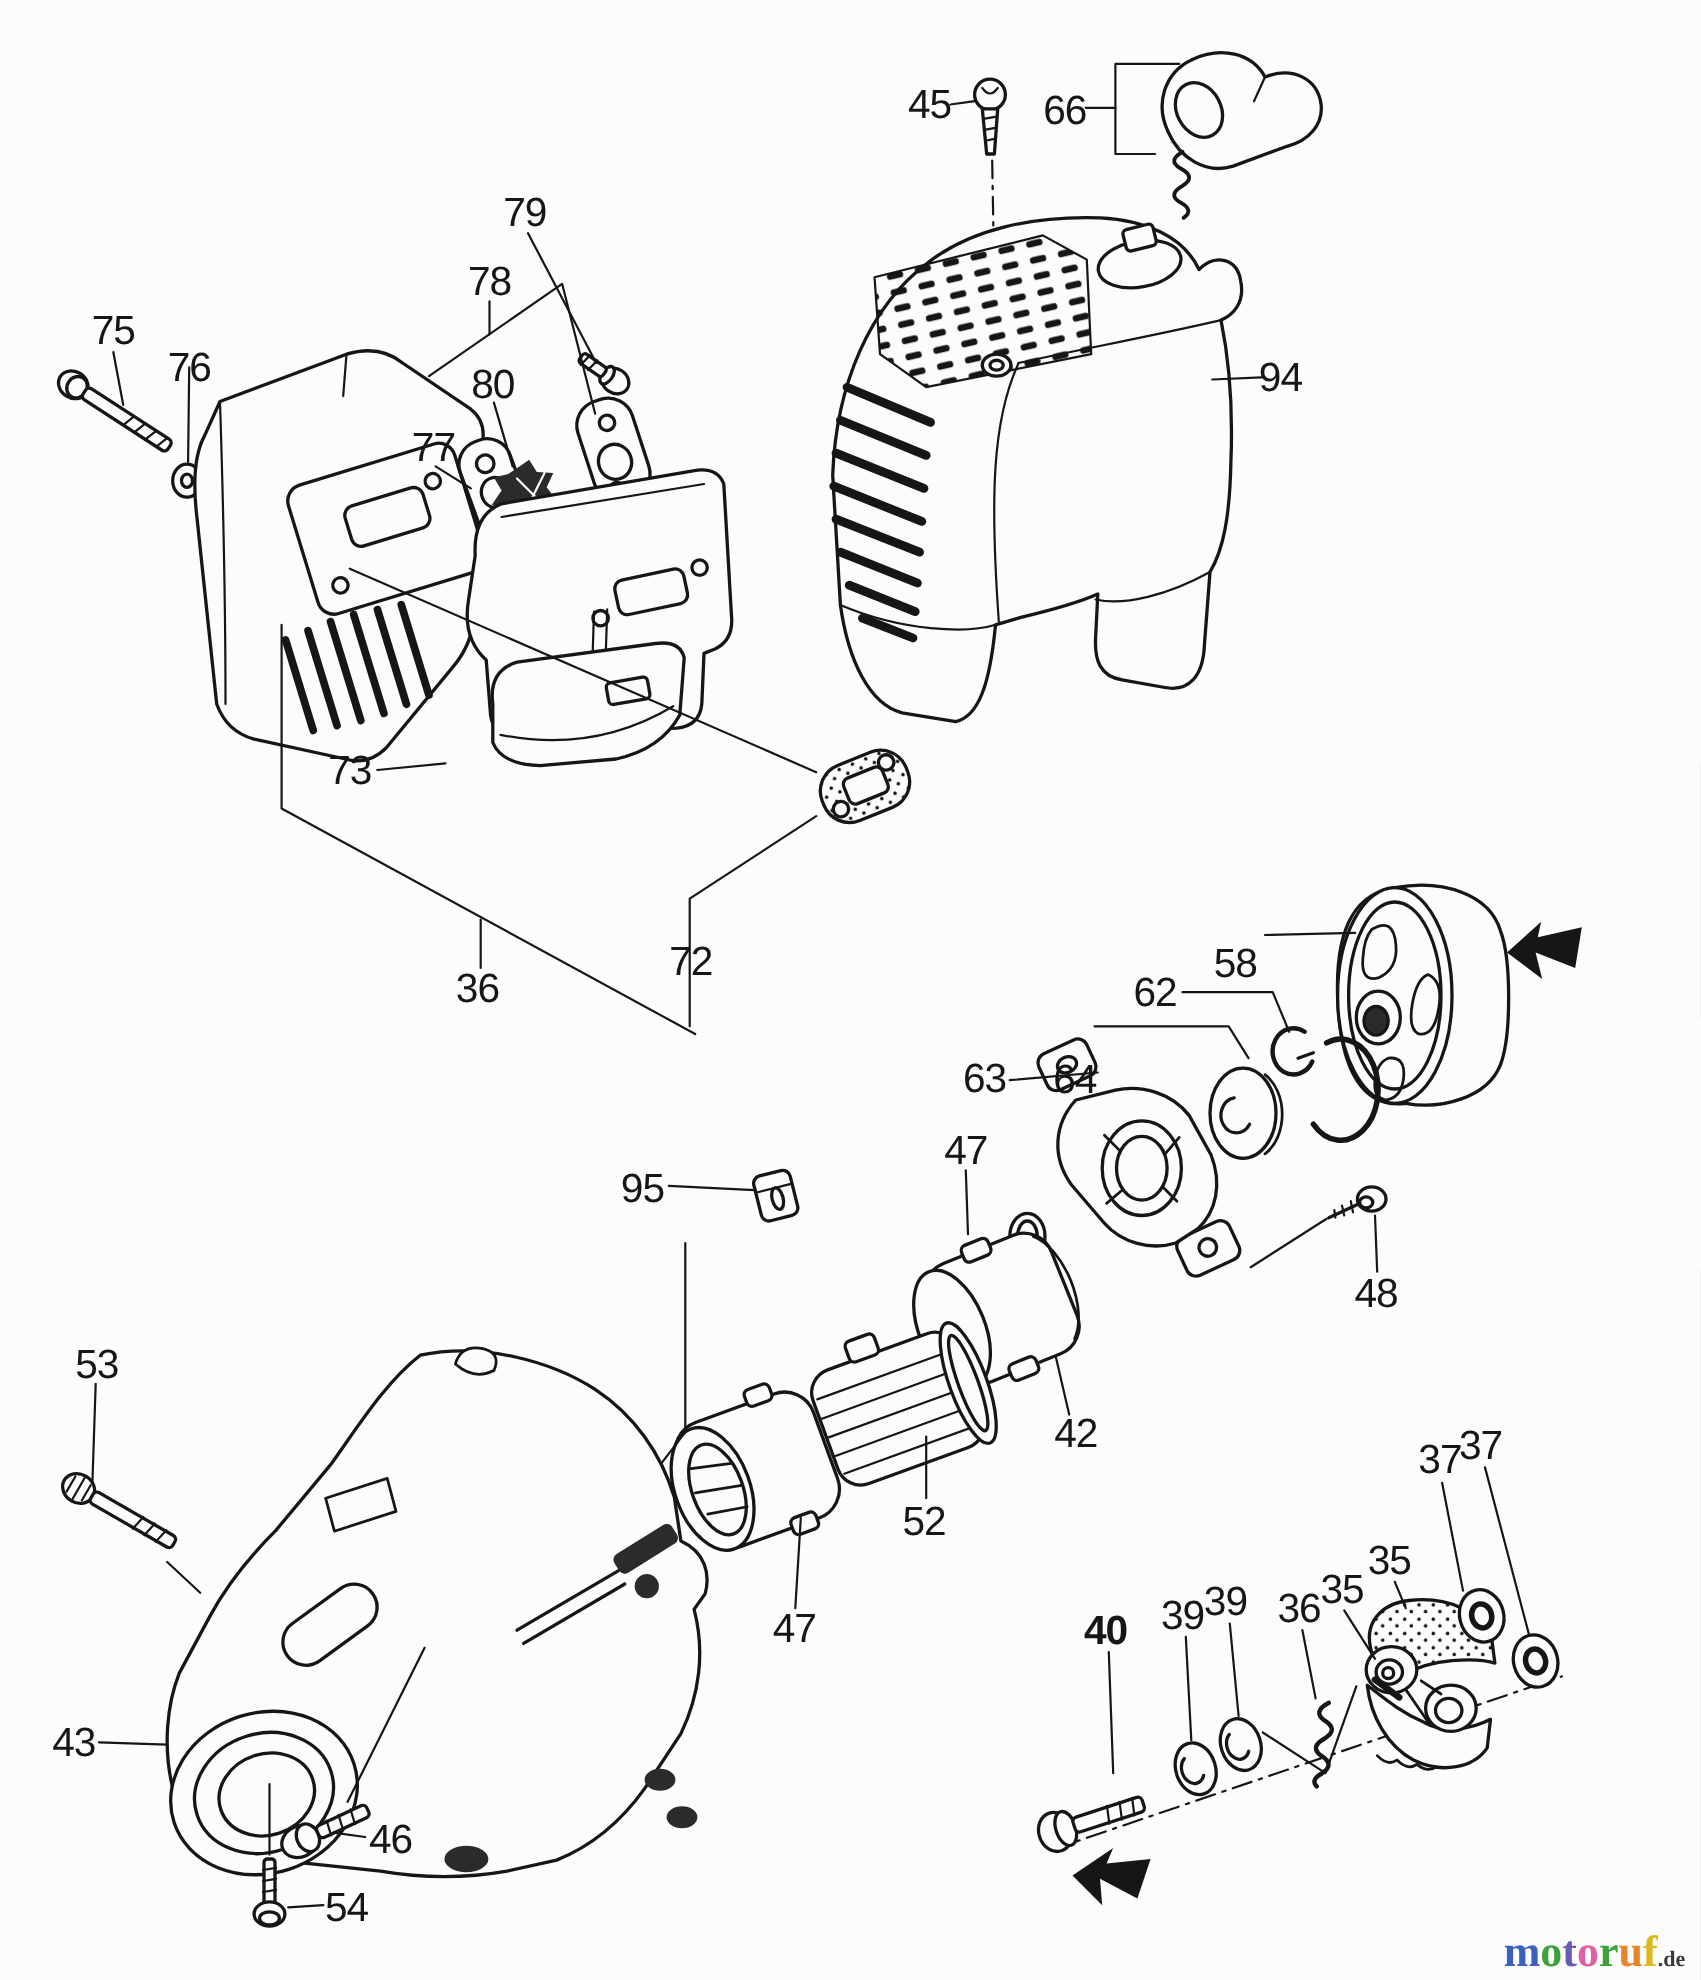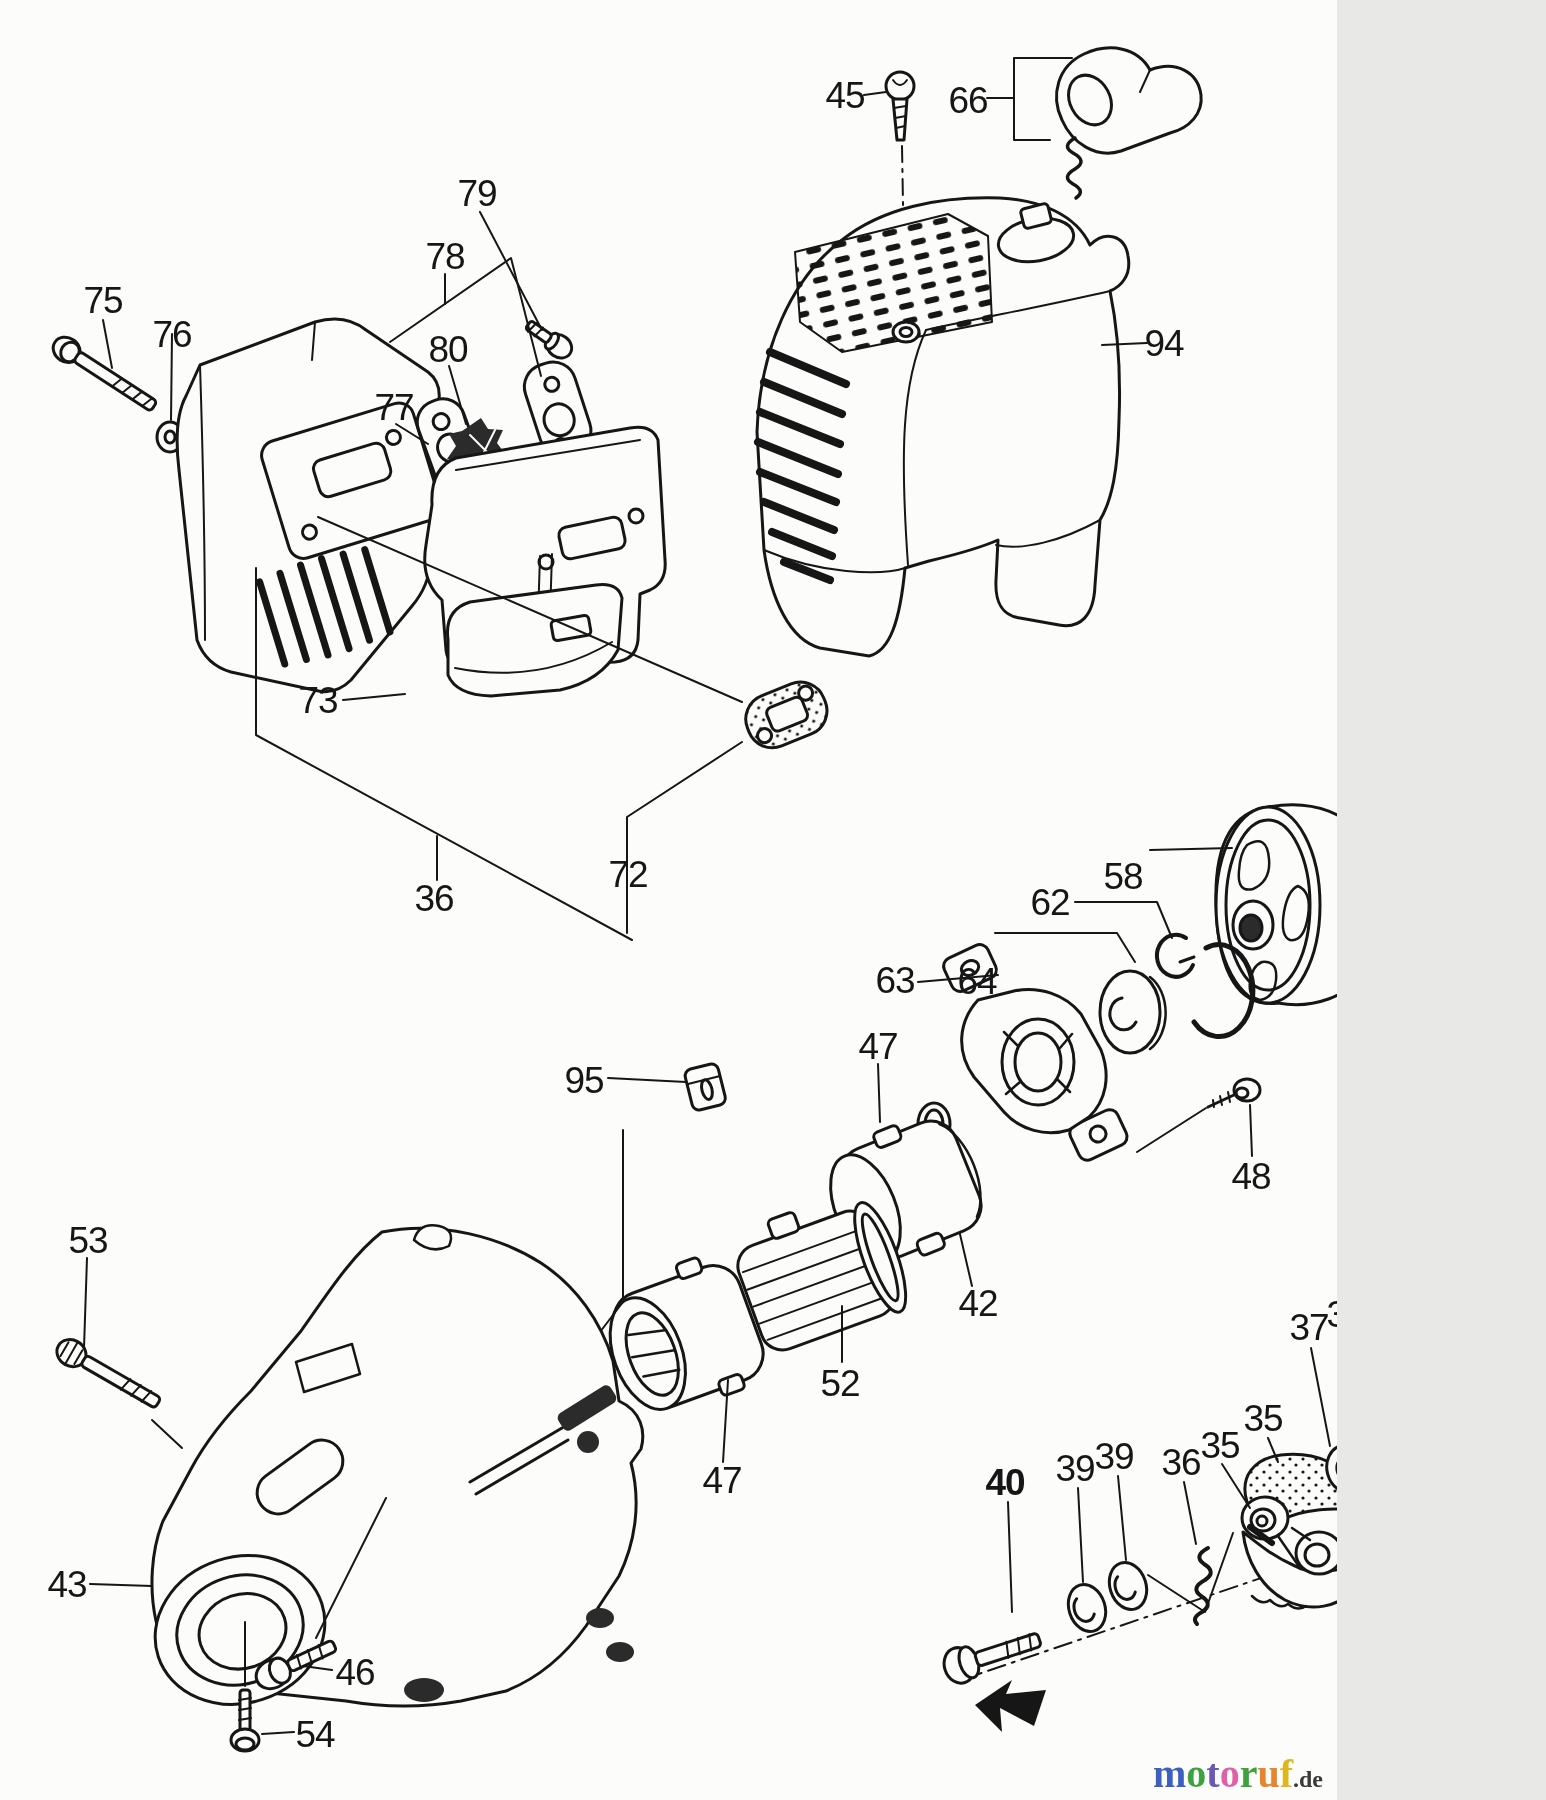--- a/index.html
+++ b/index.html
@@ -1,23 +1,23 @@
 <!DOCTYPE html>
 <html><head>
 <meta charset="utf-8">
 <style>
   html,body{margin:0;padding:0;background:#e8e8e6;}
-  #stage{position:relative;width:1337px;height:1800px;background:#fcfcfa;overflow:hidden;
+  #stage{position:relative;width:1546px;height:1800px;background:#fcfcfa;overflow:hidden;
          font-family:"Liberation Sans",sans-serif;}
   #drawing{position:absolute;left:0;top:0;}
   .callout{position:absolute;transform:translate(-50%,-50%);font-size:37px;line-height:1;
            color:#161616;letter-spacing:-1px;white-space:nowrap;font-family:"Liberation Sans",sans-serif;}
   #watermark{position:absolute;right:14px;bottom:6px;font-family:"Liberation Serif",serif;
              font-weight:bold;font-size:40px;line-height:1;letter-spacing:0px;}
-  #watermark .suffix{font-size:24px;font-weight:bold;color:#3a3a3a;}
+  #watermark .suffix{font-size:20px;font-weight:bold;color:#3a3a3a;}
   svg *{vector-effect:none;}
 </style>
 </head>
 <body>
 
 <div id="stage">
 
 <svg id="drawing" width="1546" height="1800" viewBox="0 0 1546 1800" fill="none" stroke="#161616" stroke-width="3" stroke-linecap="round" stroke-linejoin="round">
 
   <defs>

